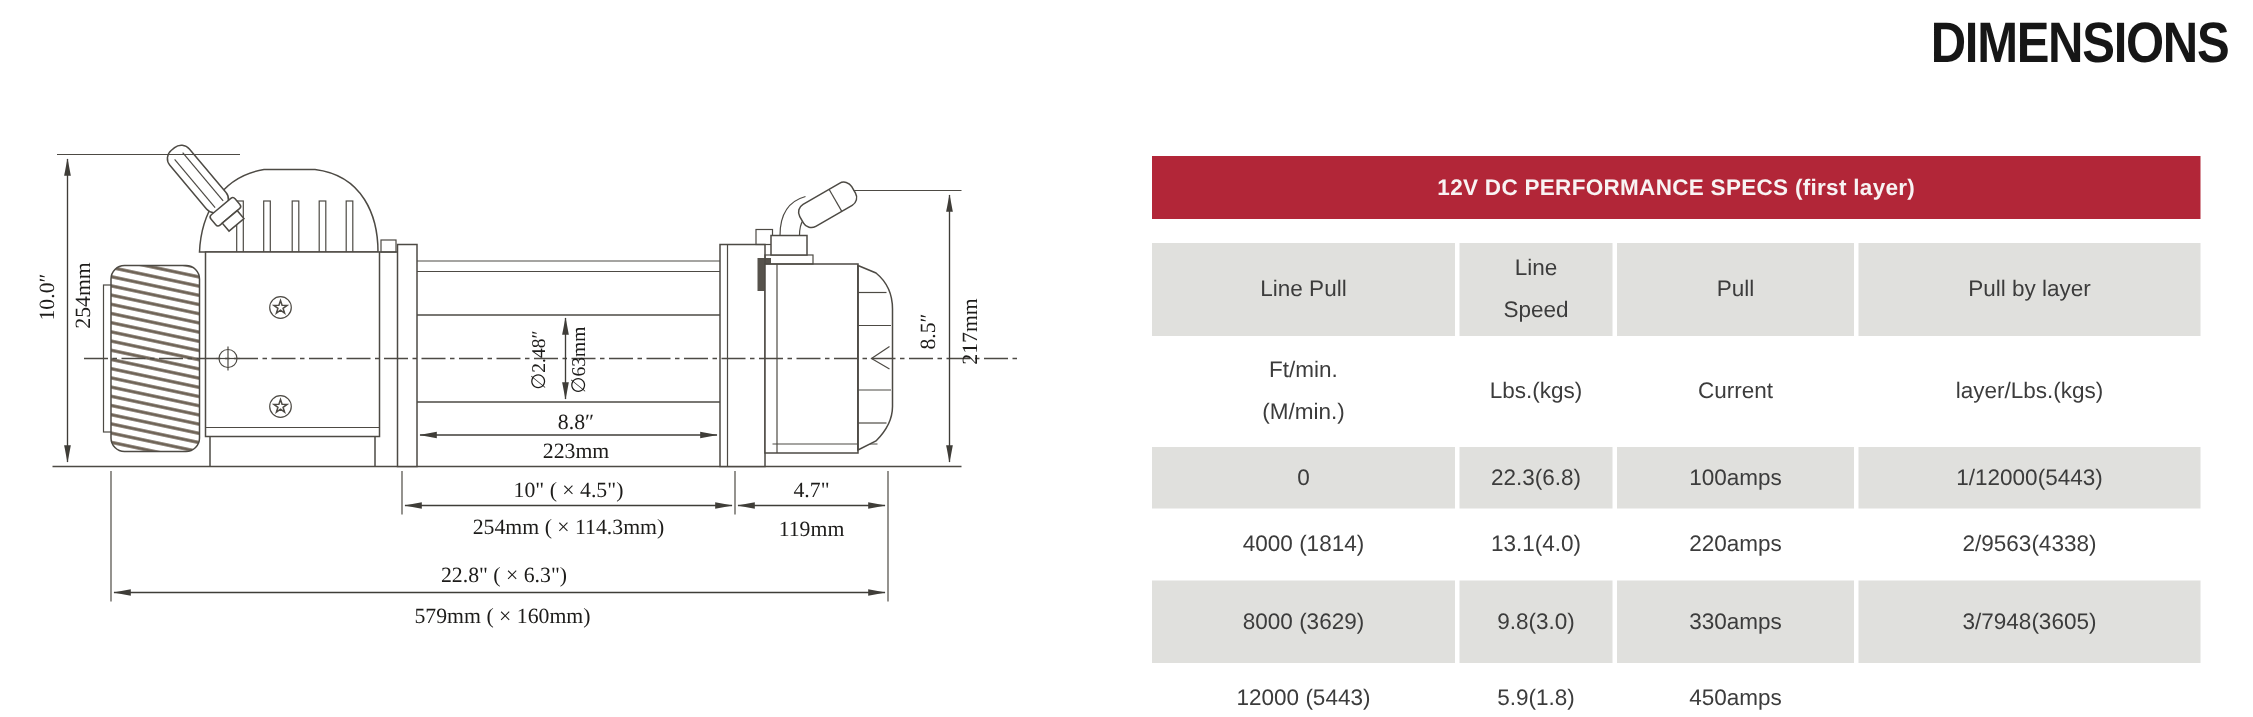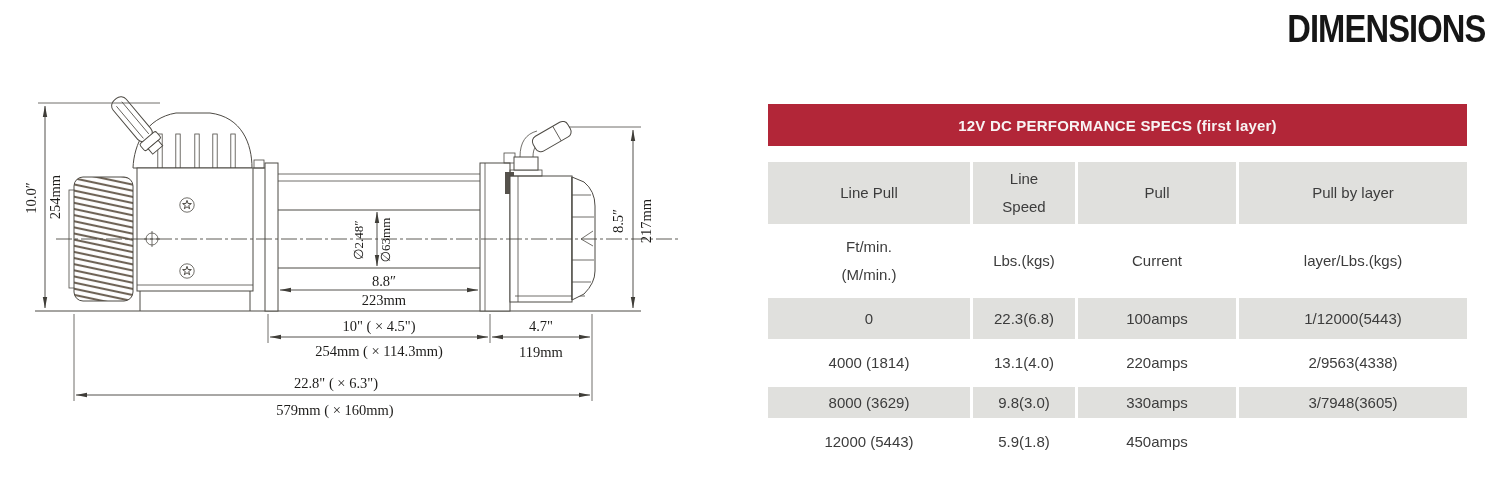--- a/index.html
+++ b/index.html
@@ -41,21 +41,21 @@
   .spec-row .cell{
     display:flex;align-items:center;justify-content:center;text-align:center;
     font-size:15px;color:#3c3c3c;white-space:pre-line;line-height:28px;
   }
   .row-gray .cell{background:#e0e0dd;}
   .row-white .cell{background:#ffffff;}
   .h-colhead{height:62px;}
   .h-units{height:70px;}
   .h-d1{height:41px;}
   .h-d2{height:44px;}
-  .h-d3{height:31px;}
+  .h-d3{height:55px;}
   .h-d4{height:43px;}
   .data .cell{line-height:18px;}
 </style>
 </head>
 <body>
 
 <div class="page-title">
   <span>DIMENSIONS</span>
 </div>
 

